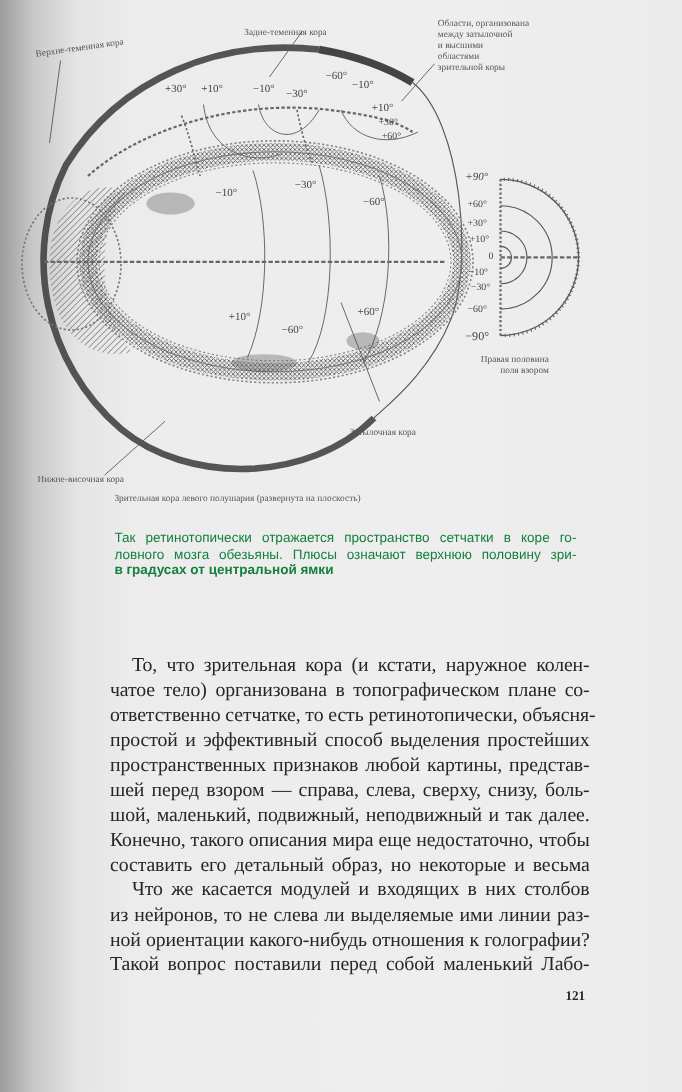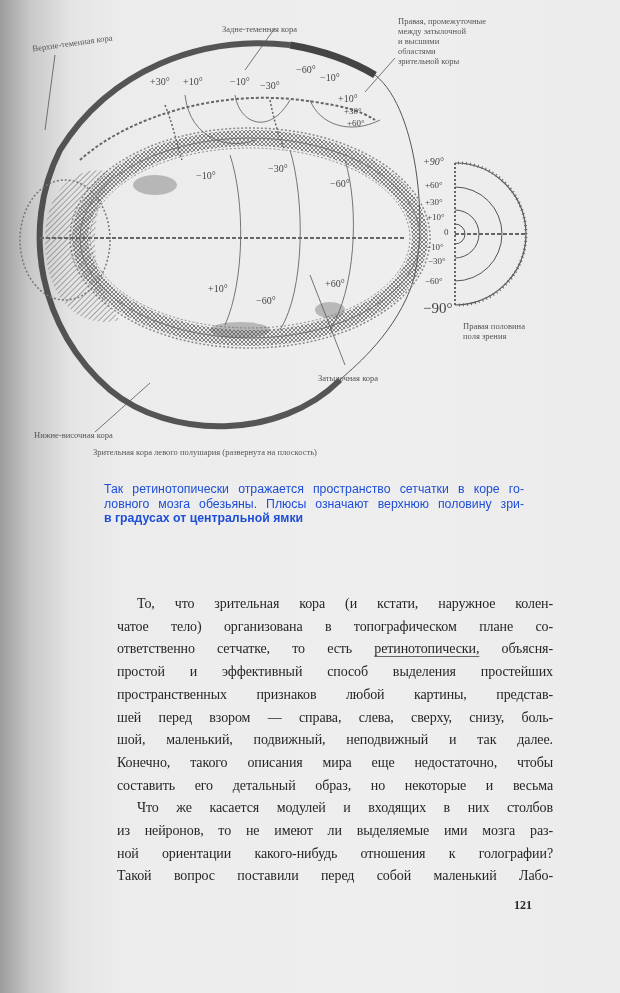--- a/index.html
+++ b/index.html
@@ -12,32 +12,32 @@
   .figure { position: absolute; left: 0; top: 0; width: 620px; height: 465px; }
   .figure svg { position: absolute; left: 0; top: 0; }
   .flabel {
     position: absolute; font-size: 8.5px; color: #555; white-space: nowrap;
     font-family: "Liberation Serif", serif; line-height: 10px;
   }
   .deg { position: absolute; font-size: 10px; color: #444; white-space: nowrap; font-family: "Liberation Serif", serif; }
   .caption {
     position: absolute; left: 104px; top: 482px; width: 420px;
     font-family: "Liberation Sans Narrow", "Liberation Sans", "DejaVu Sans", sans-serif;
-    font-size: 12.3px; line-height: 14.6px; color: #1d4ed8; text-align: justify;
+    font-size: 12.3px; line-height: 14.6px; color: #15803d; text-align: justify;
   }
   .caption .line { display: block; text-align-last: justify; white-space: nowrap; overflow: hidden; }
   .caption .line.last { text-align-last: left; font-weight: bold; }
   .body-text {
     position: absolute; left: 100px; top: 593px; width: 436px;
-    font-size: 14px; line-height: 22.7px; color: #262626; letter-spacing: -0.1px; margin-left: 17px;
+    font-size: 18px; line-height: 22.7px; color: #262626; letter-spacing: -0.1px;
   }
   .body-text .line { display: block; text-align: justify; text-align-last: justify; white-space: nowrap; }
   .body-text .line.last { text-align-last: left; }
   .body-text .indent { padding-left: 20px; }
-  .underlined { text-decoration: underline; text-decoration-color: #666; text-underline-offset: 3px; }
+  .underlined { text-decoration-color: #666; text-underline-offset: 3px; }
   .page-number {
     position: absolute; left: 514px; top: 898px; font-size: 12px; color: #2a2a2a; font-weight: bold;
   }
 </style>
 </head>
 <body>
 
 <div class="figure">
   <svg width="620" height="465" viewBox="0 0 620 465">
     <defs>
@@ -92,21 +92,21 @@
     <path d="M458 163 A 68 71 0 0 1 458 305" fill="none" stroke="#666" stroke-width="3" stroke-dasharray="1 3"></path>
     <path d="M455 187 A 47 47 0 0 1 455 281" fill="none" stroke="#555" stroke-width="1"></path>
     <path d="M455 210 A 24 24 0 0 1 455 258" fill="none" stroke="#555" stroke-width="1"></path>
     <path d="M455 224 A 10 10 0 0 1 455 244" fill="none" stroke="#555" stroke-width="1"></path>
     <line x1="455" y1="234" x2="526" y2="234" stroke="#666" stroke-width="2" stroke-dasharray="4 2"></line>
   </svg>
 
   <div class="flabel" style="left:32px;top:38px;transform:rotate(-8deg);">Верхне-теменная кора</div>
   <div class="flabel" style="left:222px;top:24px;">Задне-теменная кора</div>
   <div class="flabel" style="left:398px;top:16px;">
-    <div>Правая, промежуточные</div>
+    <div>Области, организована</div>
     <div>между затылочной</div>
     <div>и высшими</div>
     <div>областями</div>
     <div>зрительной коры</div>
   </div>
 
   <div class="deg" style="left:150px;top:76px;">+30°</div>
   <div class="deg" style="left:183px;top:76px;">+10°</div>
   <div class="deg" style="left:230px;top:76px;">−10°</div>
   <div class="deg" style="left:260px;top:80px;">−30°</div>
@@ -123,29 +123,29 @@
   <div class="deg" style="left:325px;top:278px;">+60°</div>
 
   <div class="deg" style="left:423px;top:156px;font-size:10px;font-style:italic;">+90°</div>
   <div class="deg" style="left:425px;top:180px;font-size:9px;">+60°</div>
   <div class="deg" style="left:425px;top:197px;font-size:9px;">+30°</div>
   <div class="deg" style="left:427px;top:212px;font-size:9px;">+10°</div>
   <div class="deg" style="left:444px;top:227px;font-size:9px;">0</div>
   <div class="deg" style="left:426px;top:242px;font-size:9px;">−10°</div>
   <div class="deg" style="left:428px;top:256px;font-size:9px;">−30°</div>
   <div class="deg" style="left:425px;top:276px;font-size:9px;">−60°</div>
-  <div class="deg" style="left:423px;top:300px;font-size:15px;">−90°</div>
+  <div class="deg" style="left:423px;top:300px;font-size:11px;">−90°</div>
 
-  <div class="flabel" style="left:463px;top:321px;text-align:left;">
+  <div class="flabel" style="left:437px;top:321px;text-align:right;">
     <div>Правая половина</div>
-    <div>поля зрения</div>
+    <div>поля взором</div>
   </div>
-  <div class="flabel" style="left:318px;top:373px;">Затылочная кора</div>
+  <div class="flabel" style="left:318px;top:387px;">Затылочная кора</div>
   <div class="flabel" style="left:34px;top:430px;">Нижне-височная кора</div>
-  <div class="flabel" style="left:93px;top:447px;">Зрительная кора левого полушария (развернута на плоскость)</div>
+  <div class="flabel" style="left:104px;top:447px;">Зрительная кора левого полушария (развернута на плоскость)</div>
 </div>
 
 <div class="caption">
   <span class="line">Так ретинотопически отражается пространство сетчатки в коре го-</span>
   <span class="line">ловного мозга обезьяны. Плюсы означают верхнюю половину зри-</span>
   <span class="line last">в градусах от центральной ямки</span>
 </div>
 
 <div class="body-text">
   <div>
@@ -154,19 +154,19 @@
     <span class="line"><span>ответственно сетчатке, то есть </span><span class="underlined">ретинотопически,</span><span> объясня-</span></span>
     <span class="line">простой и эффективный способ выделения простейших</span>
     <span class="line">пространственных признаков любой картины, представ-</span>
     <span class="line">шей перед взором — справа, слева, сверху, снизу, боль-</span>
     <span class="line">шой, маленький, подвижный, неподвижный и так далее.</span>
     <span class="line">Конечно, такого описания мира еще недостаточно, чтобы</span>
     <span class="line">составить его детальный образ, но некоторые и весьма</span>
   </div>
   <div>
     <span class="line indent">Что же касается модулей и входящих в них столбов</span>
-    <span class="line">из нейронов, то не имеют ли выделяемые ими мозга раз-</span>
+    <span class="line">из нейронов, то не слева ли выделяемые ими линии раз-</span>
     <span class="line">ной ориентации какого-нибудь отношения к голографии?</span>
     <span class="line">Такой вопрос поставили перед собой маленький Лабо-</span>
   </div>
 </div>
 
 <div class="page-number">121</div>
 
 </body></html>

